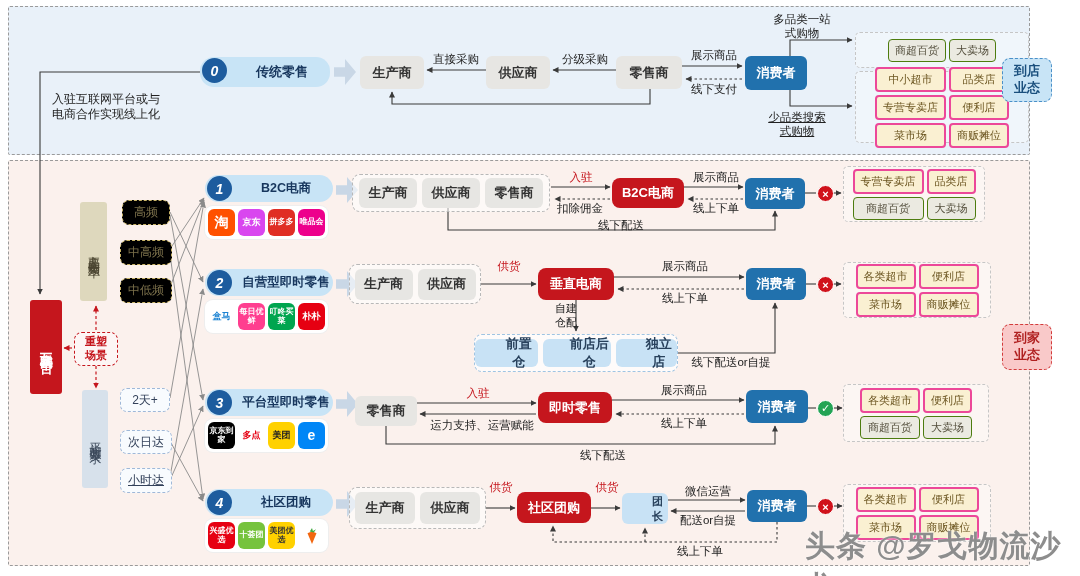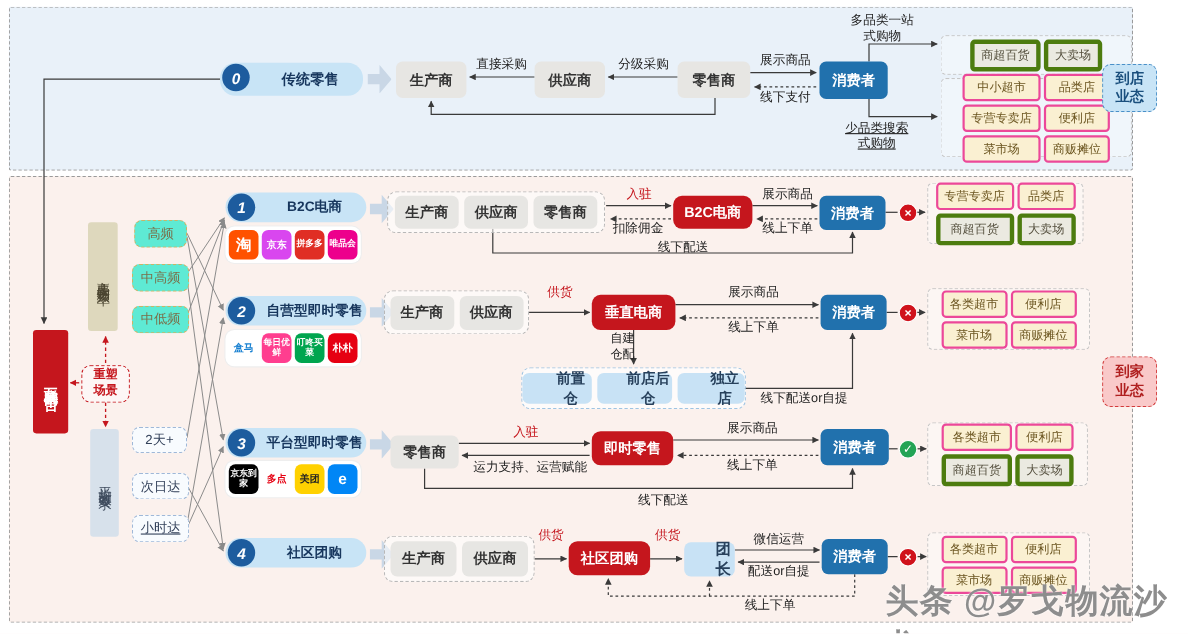--- a/index.html
+++ b/index.html
@@ -24,27 +24,27 @@
   .badge{position:absolute;left:2px;top:1px;width:25px;height:25px;border-radius:50%;background:#1D5C9E;color:#fff;display:flex;align-items:center;justify-content:center;font-style:italic;font-weight:bold;font-size:14px;z-index:5;}
   .chev{width:22px;height:26px;background:#C9D7E6;clip-path:polygon(0 32%,50% 32%,50% 0,100% 50%,50% 100%,50% 68%,0 68%);z-index:3;}
   .circ{width:17px;height:17px;border-radius:50%;color:#fff;display:flex;align-items:center;justify-content:center;font-size:11px;font-weight:bold;z-index:4;border:1px solid #fff;}
   .logo-strip{background:#fff;border-radius:8px;display:flex;gap:3px;padding:3px;align-items:center;z-index:4;box-shadow:0 0 0 1px #eee;}
   .logo{width:27px;height:27px;border-radius:6px;display:flex;align-items:center;justify-content:center;text-align:center;font-weight:bold;font-size:8px;line-height:1.1;overflow:hidden;word-break:break-all;padding:1px;box-sizing:border-box;}
   .logo.big{font-size:14px;}
   .logo.mid{font-size:9px;}
   .store-group{border:1px dashed #C6C6C6;border-radius:5px;background:rgba(255,255,255,.35);display:grid;grid-template-columns:auto auto;gap:3px;padding:3px;align-content:center;justify-content:center;z-index:3;}
   .store{font-size:11px;text-align:center;padding:3px 6px;border-radius:4px;white-space:nowrap;}
   .s-tan{background:#FAF0D2;border:2px solid #ec4899;color:#6b5520;}
-  .s-gray{background:#EBEAE1;border:4px solid #4d7c0f;color:#55503e;}
+  .s-gray{background:#EBEAE1;border:1px solid #4d7c0f;color:#55503e;}
   .vbox{display:flex;align-items:center;justify-content:center;writing-mode:vertical-lr;text-orientation:upright;letter-spacing:2px;z-index:3;border-radius:3px;}
   .side-tag{border-radius:8px;display:flex;align-items:center;justify-content:center;text-align:center;font-weight:bold;font-size:13px;line-height:1.3;white-space:pre-line;z-index:6;}
   .tag-blue{background:#C8E4F6;border:1.5px dashed #4A90C8;color:#1a4f7d;}
   .tag-red{background:#F9C9C9;border:1.5px dashed #D23B3B;color:#B02020;}
   .fpill{border-radius:7px;display:flex;align-items:center;justify-content:center;font-size:12px;z-index:3;}
-  .f-tan{background:#5eead4;border:1.2px dashed #C9B467;color:#7a6f4a;}
+  .f-tan{background:#000000;border:1.2px dashed #C9B467;color:#7a6f4a;}
   .f-blue{background:#F8FBFE;border:1.2px dashed #9FB8D8;color:#33415a;}
   .reshape{background:#FDF6F5;border:1.5px dashed #C5161D;border-radius:8px;color:#C5161D;font-size:11px;font-weight:bold;display:flex;align-items:center;justify-content:center;text-align:center;line-height:1.25;white-space:pre-line;z-index:3;}
   .watermark{font-size:30px;font-weight:bold;color:#8d8d8d;letter-spacing:1px;z-index:9;text-shadow:0 0 2px #fff;}
 </style>
 </head>
 <body>
 
 <div id="stage">
 
   <div class="abs section sec-top" style="left:8px;top:6px;width:1022px;height:149px;"></div>
@@ -120,20 +120,22 @@
       <path d="M170,441 L203,501" marker-end="url(#mG)"></path>
       <path d="M170,477 L203,289" marker-end="url(#mG)"></path>
       <path d="M170,480 L203,406" marker-end="url(#mG)"></path>
     </g>
   </svg>
 
   <div class="abs pill" style="left:200px;top:57px;width:130px;height:30px;">
     <div class="badge">0</div>
     <div class="ttl" style="font-size:13px;">传统零售</div>
   </div>
+  <div class="abs lbl" style="left:52px;top:92px;width:150px;text-align:left;font-size:12px;">入驻互联网平台或与
+电商合作实现线上化</div>
   <div class="abs chev" style="left:334px;top:59px;"></div>
 
   <div class="abs node n-gray" style="left:360px;top:56px;width:64px;height:33px;">生产商</div>
   <div class="abs node n-gray" style="left:486px;top:56px;width:64px;height:33px;">供应商</div>
   <div class="abs node n-gray" style="left:616px;top:56px;width:66px;height:33px;">零售商</div>
   <div class="abs node n-blue" style="left:745px;top:56px;width:62px;height:34px;">消费者</div>
 
   <div class="abs lbl" style="left:424px;top:52px;width:64px;">直接采购</div>
   <div class="abs lbl" style="left:552px;top:52px;width:66px;">分级采购</div>
   <div class="abs lbl" style="left:684px;top:48px;width:60px;">展示商品</div>
@@ -202,20 +204,31 @@
   <div class="abs logo-strip" style="left:205px;top:419px;">
     <span class="logo" style="background-color: #000000; color: rgb(255, 255, 255);">京东到家</span>
     <span class="logo mid" style="background-color: rgb(255, 255, 255); color: rgb(230, 0, 18);">多点</span>
     <span class="logo mid" style="background-color: rgb(255, 209, 0); color: rgb(34, 34, 34);">美团</span>
     <span class="logo big" style="background-color: rgb(0, 134, 246); color: rgb(255, 255, 255);">e</span>
   </div>
 
   <div class="abs pill" style="left:205px;top:489px;width:128px;height:27px;">
     <div class="badge">4</div>
     <div class="ttl">社区团购</div>
+  </div>
+  <div class="abs logo-strip" style="left:205px;top:519px;">
+    <span class="logo" style="background-color: rgb(230, 0, 18); color: rgb(255, 255, 255);">兴盛优选</span>
+    <span class="logo" style="background-color: rgb(118, 195, 61); color: rgb(255, 255, 255);">十荟团</span>
+    <span class="logo" style="background-color: rgb(255, 209, 0); color: rgb(51, 51, 51);">美团优选</span>
+    <span class="logo" style="background-color: rgb(255, 255, 255);">
+        <svg width="18" height="18" viewBox="0 0 20 20">
+          <path d="M10 19 L5 7 Q10 3.5 15 7 Z" fill="#F2660F"></path>
+          <path d="M7.5 5 L10 1 L11 4.5 L14.5 2.5 L12 6 Z" fill="#3FA93F"></path>
+        </svg>
+      </span>
   </div>
 
   <div class="abs chev" style="left:336px;top:177px;"></div>
   <div class="abs chev" style="left:336px;top:271px;"></div>
   <div class="abs chev" style="left:336px;top:391px;"></div>
   <div class="abs chev" style="left:336px;top:491px;"></div>
 
   <div class="abs chain" style="left:352px;top:174px;width:198px;height:38px;">
     <div class="node n-gray" style="width:58px;height:30px;">生产商</div>
     <div class="node n-gray" style="width:58px;height:30px;">供应商</div>
@@ -275,21 +288,21 @@
     <div class="store s-tan">便利店</div>
     <div class="store s-gray">商超百货</div>
     <div class="store s-gray">大卖场</div>
   </div>
 
   <div class="abs chain" style="left:349px;top:487px;width:137px;height:42px;">
     <div class="node n-gray" style="width:60px;height:32px;">生产商</div>
     <div class="node n-gray" style="width:60px;height:32px;">供应商</div>
   </div>
   <div class="abs node n-red" style="left:517px;top:492px;width:74px;height:31px;">社区团购</div>
-  <div class="abs node n-lblue" style="left:622px;top:493px;width:46px;height:31px;font-size:14px;font-weight:bold;">团长</div>
+  <div class="abs node n-lblue" style="left:622px;top:493px;width:46px;height:31px;font-size:11px;font-weight:bold;">团长</div>
   <div class="abs node n-blue" style="left:747px;top:490px;width:60px;height:32px;">消费者</div>
   <div class="abs lbl lbl-red" style="left:482px;top:480px;width:38px;">供货</div>
   <div class="abs lbl lbl-red" style="left:588px;top:480px;width:38px;">供货</div>
   <div class="abs lbl" style="left:676px;top:484px;width:64px;">微信运营</div>
   <div class="abs lbl" style="left:670px;top:513px;width:76px;">配送or自提</div>
   <div class="abs lbl" style="left:668px;top:544px;width:64px;">线上下单</div>
   <div class="abs circ" style="left: 817px; top: 498px; background-color: rgb(208, 18, 27);">×</div>
   <div class="abs store-group" style="left:843px;top:484px;width:148px;height:58px;">
     <div class="store s-tan">各类超市</div>
     <div class="store s-tan">便利店</div>

